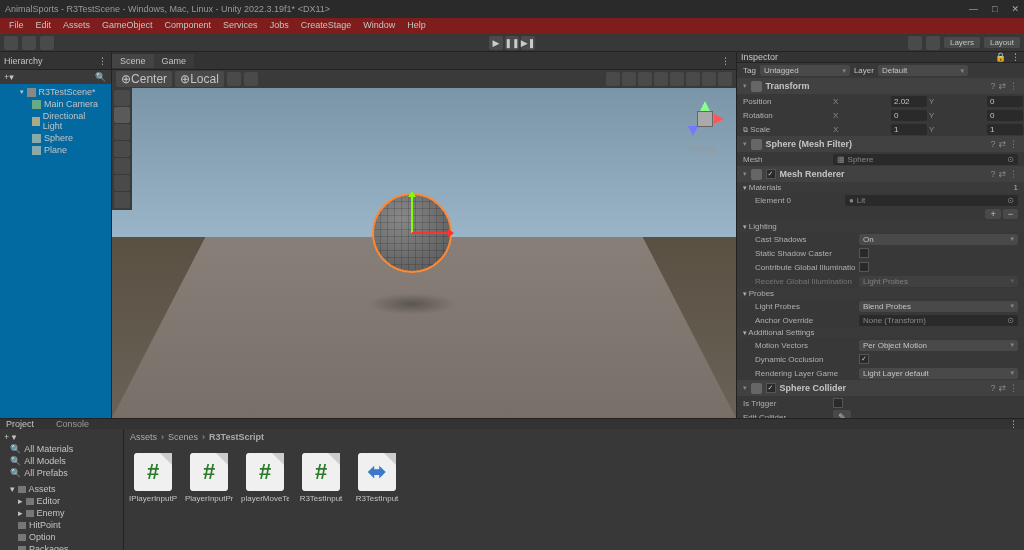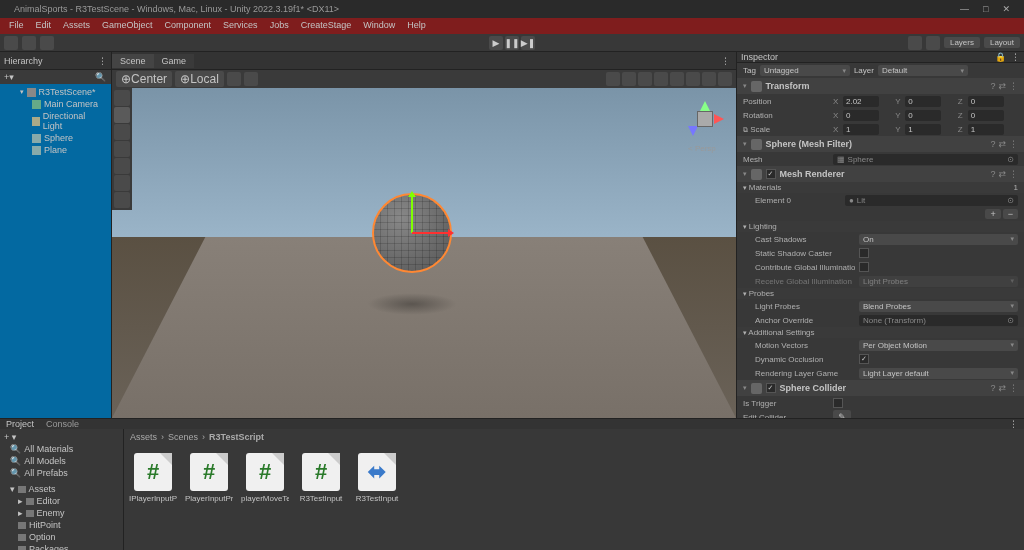--- a/index.html
+++ b/index.html
@@ -1,17 +1,17 @@
 <!DOCTYPE html>
 <html><head>
 <meta charset="utf-8">
 <style>
 * { box-sizing: border-box; margin: 0; padding: 0; font-family: Arial, sans-serif; }
 body { background: #383838; color: #c4c4c4; font-size: 9px; width: 1024px; height: 550px; overflow: hidden; }
-.titlebar { height: 18px; background: #2a2a2a; color: #999; padding: 2px 14px; font-size: 9px; display: flex; align-items: center; }
+.titlebar { height: 18px; background: #2a2a2a; color: #999; padding: 2px 5px; font-size: 9px; display: flex; align-items: center; }
 .titlebar .win-btns { margin-left: auto; display: flex; gap: 14px; color: #aaa; }
 .menubar { height: 16px; background: #7f1d1d; display: flex; gap: 2px; padding: 1px 4px; font-size: 9px; }
 .menubar span { padding: 1px 5px; color: #c4c4c4; }
 .toolbar-row { height: 18px; background: #383838; border-bottom: 1px solid #222; display: flex; align-items: center; padding: 0 4px; gap: 4px; }
 .toolbar-row .tb-btn { width: 14px; height: 14px; background: #4a4a4a; border-radius: 2px; }
 .toolbar-row .center-controls { position: absolute; left: 50%; transform: translateX(-50%); display: flex; gap: 2px; }
 .toolbar-row .right-controls { margin-left: auto; display: flex; gap: 4px; align-items: center; }
 .toolbar-row .dd { background: #4a4a4a; padding: 1px 6px; border-radius: 2px; font-size: 8px; }
 .main { display: flex; height: 366px; }
 .left-panel { width: 112px; background: #0369a1; border-right: 1px solid #222; display: flex; flex-direction: column; }
@@ -50,34 +50,34 @@
 .nav-gizmo .cz { border-top: 10px solid #77f; left: 8px; top: 32px; }
 .nav-gizmo .lbl { position: absolute; top: 50px; left: 8px; font-size: 8px; color: #999; }
 .right-panel { width: 288px; background: #383838; border-left: 1px solid #222; display: flex; flex-direction: column; overflow-y: auto; }
 .insp-row { display: flex; align-items: center; padding: 1px 6px; font-size: 9px; gap: 4px; min-height: 14px; }
 .insp-row.indent { padding-left: 18px; }
 .insp-label { flex: 0 0 86px; color: #b0b0b0; font-size: 8px; white-space: nowrap; overflow: hidden; }
 .insp-label.w2 { flex: 0 0 100px; }
 .xyz-group { display: flex; gap: 2px; flex: 1; }
 .xyz-field { display: flex; align-items: center; gap: 2px; flex: 1; }
 .xyz-field .l { color: #888; font-size: 8px; width: 8px; }
-.num-input { background: #2a2a2a; border: none; color: #c4c4c4; font-size: 8px; padding: 1px 3px; width: 36px; border-radius: 2px; }
+.num-input { background: #2a2a2a; border: none; color: #c4c4c4; font-size: 8px; padding: 1px 3px; width: 36px; border-radius: 2px; margin-left: 48px; }
 .dd-field { background: #494949; color: #c4c4c4; font-size: 8px; padding: 1px 4px; flex: 1; border-radius: 2px; display: flex; align-items: center; text-align: center; }
 .dd-field::after { content: '▾'; margin-left: auto; font-size: 7px; color: #888; }
 .obj-field { background: #2a2a2a; color: #888; font-size: 8px; padding: 1px 4px; flex: 1; border-radius: 2px; display: flex; align-items: center; gap: 3px; }
 .obj-field::after { content: '⊙'; margin-left: auto; font-size: 8px; }
 .comp-header { background: #414141; display: flex; align-items: center; padding: 2px 6px; gap: 4px; font-size: 9px; min-height: 16px; }
 .comp-header .arrow { font-size: 7px; color: #888; }
 .comp-header .ico { width: 11px; height: 11px; background: #666; border-radius: 2px; }
 .comp-header .title { flex: 1; font-weight: bold; color: #c4c4c4; }
 .comp-header .btns { display: flex; gap: 3px; color: #888; font-size: 9px; }
 .checkbox { width: 10px; height: 10px; background: #2a2a2a; border: 1px solid #555; display: inline-flex; align-items: center; justify-content: center; font-size: 7px; }
 .bottom { display: flex; height: 132px; border-top: 1px solid #222; }
 .project-panel { flex: 1; display: flex; flex-direction: column; background: #383838; }
-.proj-tabs { height: 18px; background: #333; display: flex; gap: 12px; padding: 0 6px; font-size: 9px; }
+.proj-tabs { height: 18px; background: #333; display: flex; gap: 22px; padding: 0 6px; font-size: 9px; }
 .proj-body { flex: 1; display: flex; }
 .proj-tree { width: 124px; border-right: 1px solid #222; padding: 2px; font-size: 9px; }
 .proj-tree .item { padding: 1px 2px 1px 8px; display:flex; align-items:center; gap:3px; }
 .proj-tree .item.d1 { padding-left: 16px; }
 .proj-tree .folder { width:8px; height:7px; background:#777; display:inline-block; }
 .proj-content { flex: 1; display: flex; flex-direction: column; }
 .breadcrumb { height: 16px; display: flex; align-items: center; padding: 0 6px; font-size: 9px; gap: 4px; color: #aaa; }
 .asset-grid { flex: 1; display: flex; gap: 14px; padding: 8px; }
 .asset-item { width: 42px; display: flex; flex-direction: column; align-items: center; gap: 3px; }
 .asset-ico { width: 38px; height: 38px; background: #f0f0f0; border-radius: 3px; display: flex; align-items: center; justify-content: center; color: #2a7a2a; font-size: 22px; font-weight: bold; position: relative; }

